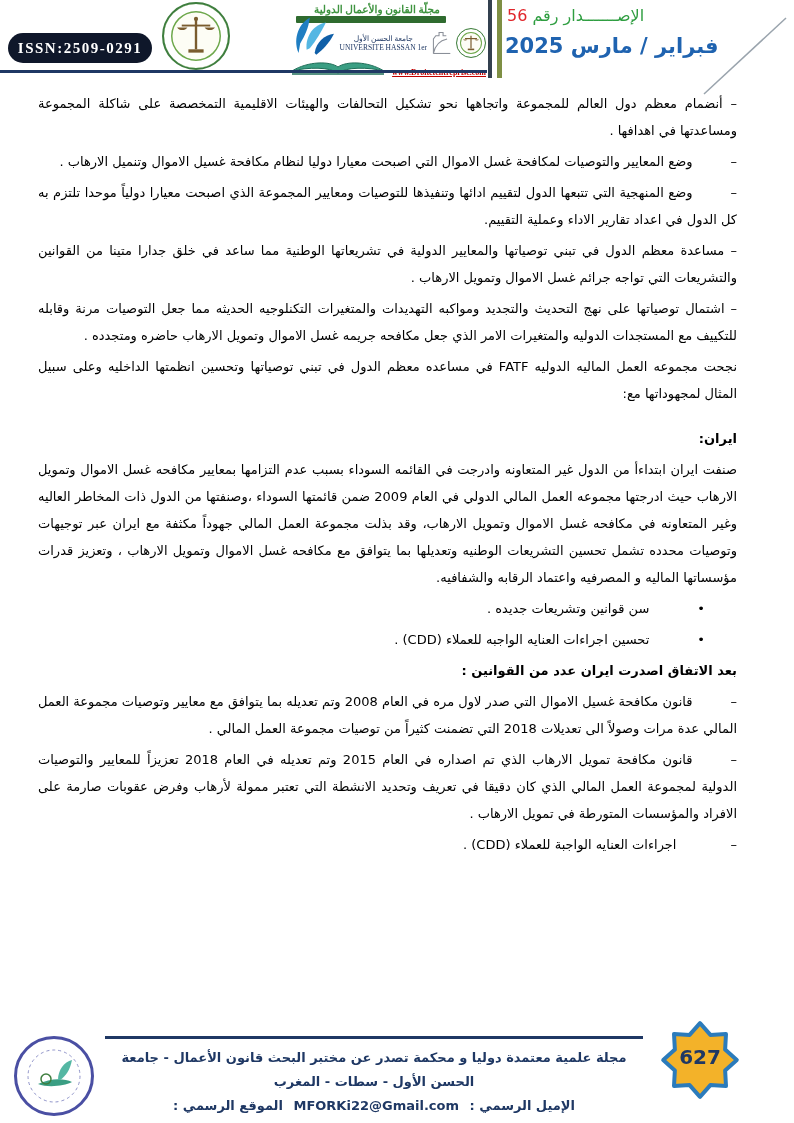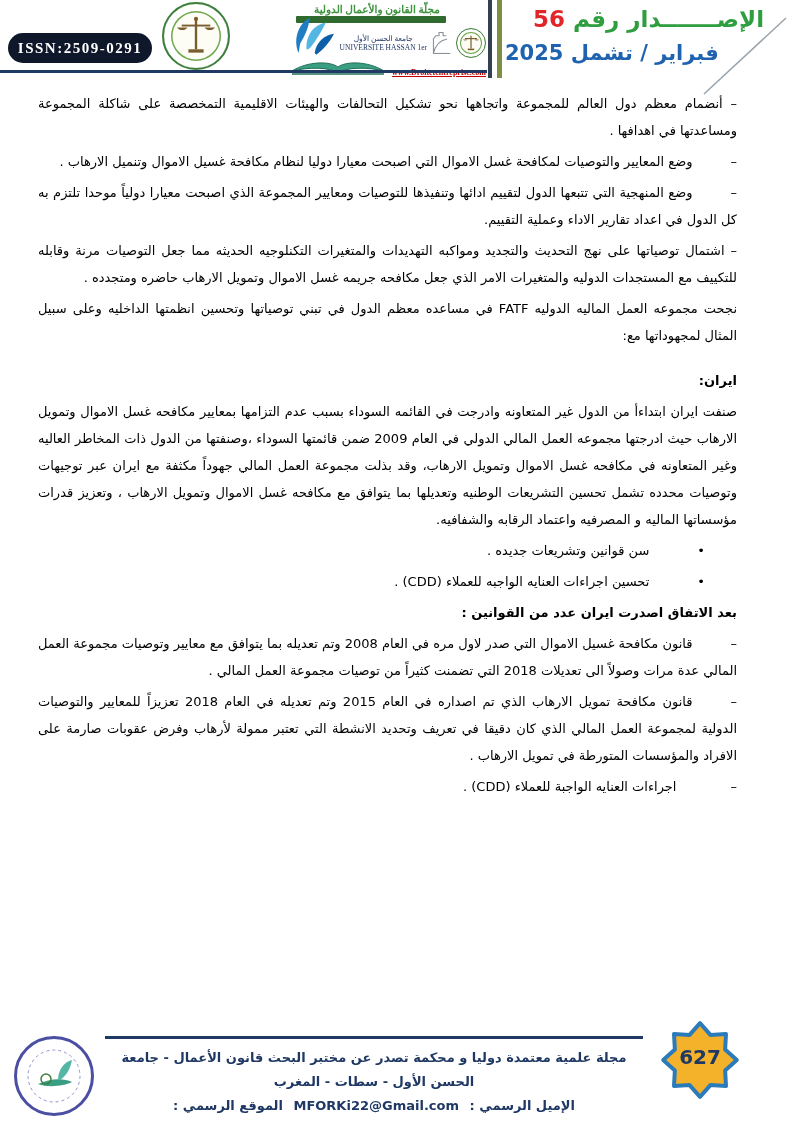--- a/index.html
+++ b/index.html
@@ -38,21 +38,21 @@
   }
   .jl-univ{ color:#1f3864; font-size:7.5px; line-height:9px; text-align:center; white-space:nowrap; }
   .jl-bottom{ display:flex; align-items:flex-end; gap:6px; margin-top:-6px; }
   .jl-site{ color:#c00000; font-size:8px; font-weight:bold; text-decoration:underline; direction:ltr; white-space:nowrap; }
 
   .sep-bars{ position:absolute; left:488px; top:0; height:78px; width:16px; }
   .bar-navy{ position:absolute; left:0; top:0; width:4px; height:78px; background:#33404f; }
   .bar-olive{ position:absolute; left:9px; top:0; width:5px; height:78px; background:#7e8f44; }
 
   .issue-block{ position:absolute; left:505px; top:6px; width:285px; text-align:left; }
-  .issue-line{ direction:rtl; text-align:center; font-weight:bold; font-size:23px; color:#2f9e41; white-space:nowrap; }
+  .issue-line{ direction:rtl; text-align:left; font-weight:normal; font-size:16px; color:#2f9e41; white-space:nowrap; }
   .issue-num{ color:#e0262b; padding-left:2px; }
   .date-line{ direction:rtl; text-align:left; font-weight:bold; font-size:21px; color:#1f63b0; margin-top:9px; white-space:nowrap; }
   .pen-line{ position:absolute; left:195px; top:10px; width:90px; height:80px; }
 
   
   .article{
     position:absolute; top:90px; right:57px; left:38px;
     font-size:13px; line-height:27px; color:#000; text-align:justify;
   }
   .article p{ margin-bottom:4px; }
@@ -148,36 +148,37 @@
       <div class="bar-navy"></div>
       <div class="bar-olive"></div>
     </div>
 
     <div class="issue-block">
       <div class="issue-line">
         <span>الإصـــــــدار رقم</span>
         <span class="issue-num">56</span>
       </div>
       <div class="date-line">
-        <span>فبراير / تشمل</span>
+        <span>فبراير / مارس</span>
         <span>2025</span>
       </div>
       <svg class="pen-line" viewBox="0 0 90 80">
         <line x1="86" y1="2" x2="4" y2="78" stroke="#9aa4ad" stroke-width="1.5"></line>
       </svg>
     </div>
 
     <div class="header-rule"></div>
   </div>
 
   <div class="article">
 
     <p class="dash-item">أنضمام معظم دول العالم للمجموعة واتجاهها نحو تشكيل التحالفات والهيئات الاقليمية التمخصصة على شاكلة المجموعة ومساعدتها في اهدافها .</p>
     <p class="dash-item tabbed">وضع المعايير والتوصيات لمكافحة غسل الاموال التي اصبحت معيارا دوليا لنظام مكافحة غسيل الاموال وتنميل الارهاب .</p>
     <p class="dash-item tabbed">وضع المنهجية التي تتبعها الدول لتقييم ادائها وتنفيذها للتوصيات ومعايير المجموعة الذي اصبحت معيارا دولياً موحدا تلتزم به كل الدول في اعداد تقارير الاداء وعملية التقييم.</p>
+    <p class="dash-item">مساعدة معظم الدول في تبني توصياتها والمعايير الدولية في تشريعاتها الوطنية مما ساعد في خلق جدارا متينا من القوانين والتشريعات التي تواجه جرائم غسل الاموال وتمويل الارهاب .</p>
     <p class="dash-item">اشتمال توصياتها على نهج التحديث والتجديد ومواكبه التهديدات والمتغيرات التكنلوجيه الحديثه مما جعل التوصيات مرنة وقابله للتكييف مع المستجدات الدوليه والمتغيرات الامر الذي جعل مكافحه جريمه غسل الاموال وتمويل الارهاب حاضره ومتجدده .</p>
 
     <p class="para">نجحت مجموعه العمل الماليه الدوليه FATF في مساعده معظم الدول في تبني توصياتها وتحسين انظمتها الداخليه وعلى سبيل المثال لمجهوداتها مع:</p>
 
     <p class="sec-heading">ايران:</p>
 
     <p class="para">صنفت ايران ابتداءأ من الدول غير المتعاونه وادرجت في القائمه السوداء بسبب عدم التزامها بمعايير مكافحه غسل الاموال وتمويل الارهاب حيث ادرجتها مجموعه العمل المالي الدولي في العام 2009 ضمن قائمتها السوداء ،وصنفتها من الدول ذات المخاطر العاليه وغير المتعاونه في مكافحه غسل الاموال وتمويل الارهاب، وقد بذلت مجموعة العمل المالي جهوداً مكثفة مع ايران عبر توجيهات وتوصيات محدده تشمل تحسين التشريعات الوطنيه وتعديلها بما يتوافق مع مكافحه غسل الاموال وتمويل الارهاب ، وتعزيز قدرات مؤسساتها الماليه و المصرفيه واعتماد الرقابه والشفافيه.</p>
 
 
     <p class="bullet-item">سن قوانين وتشريعات جديده .</p>

